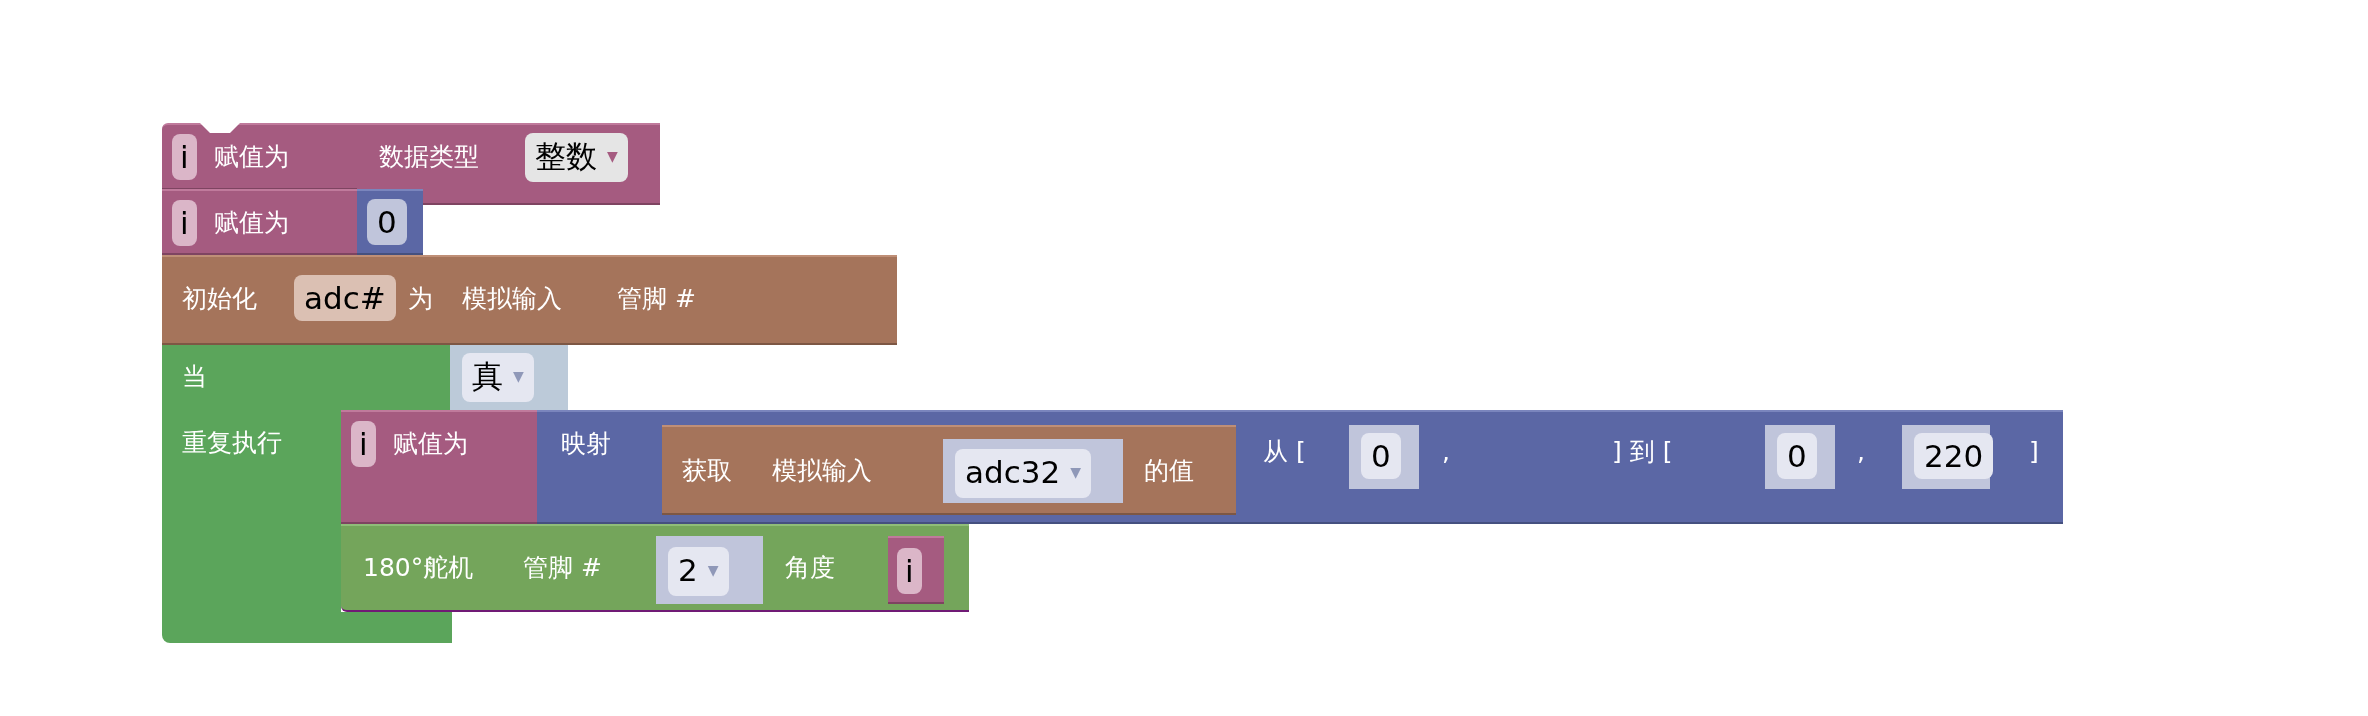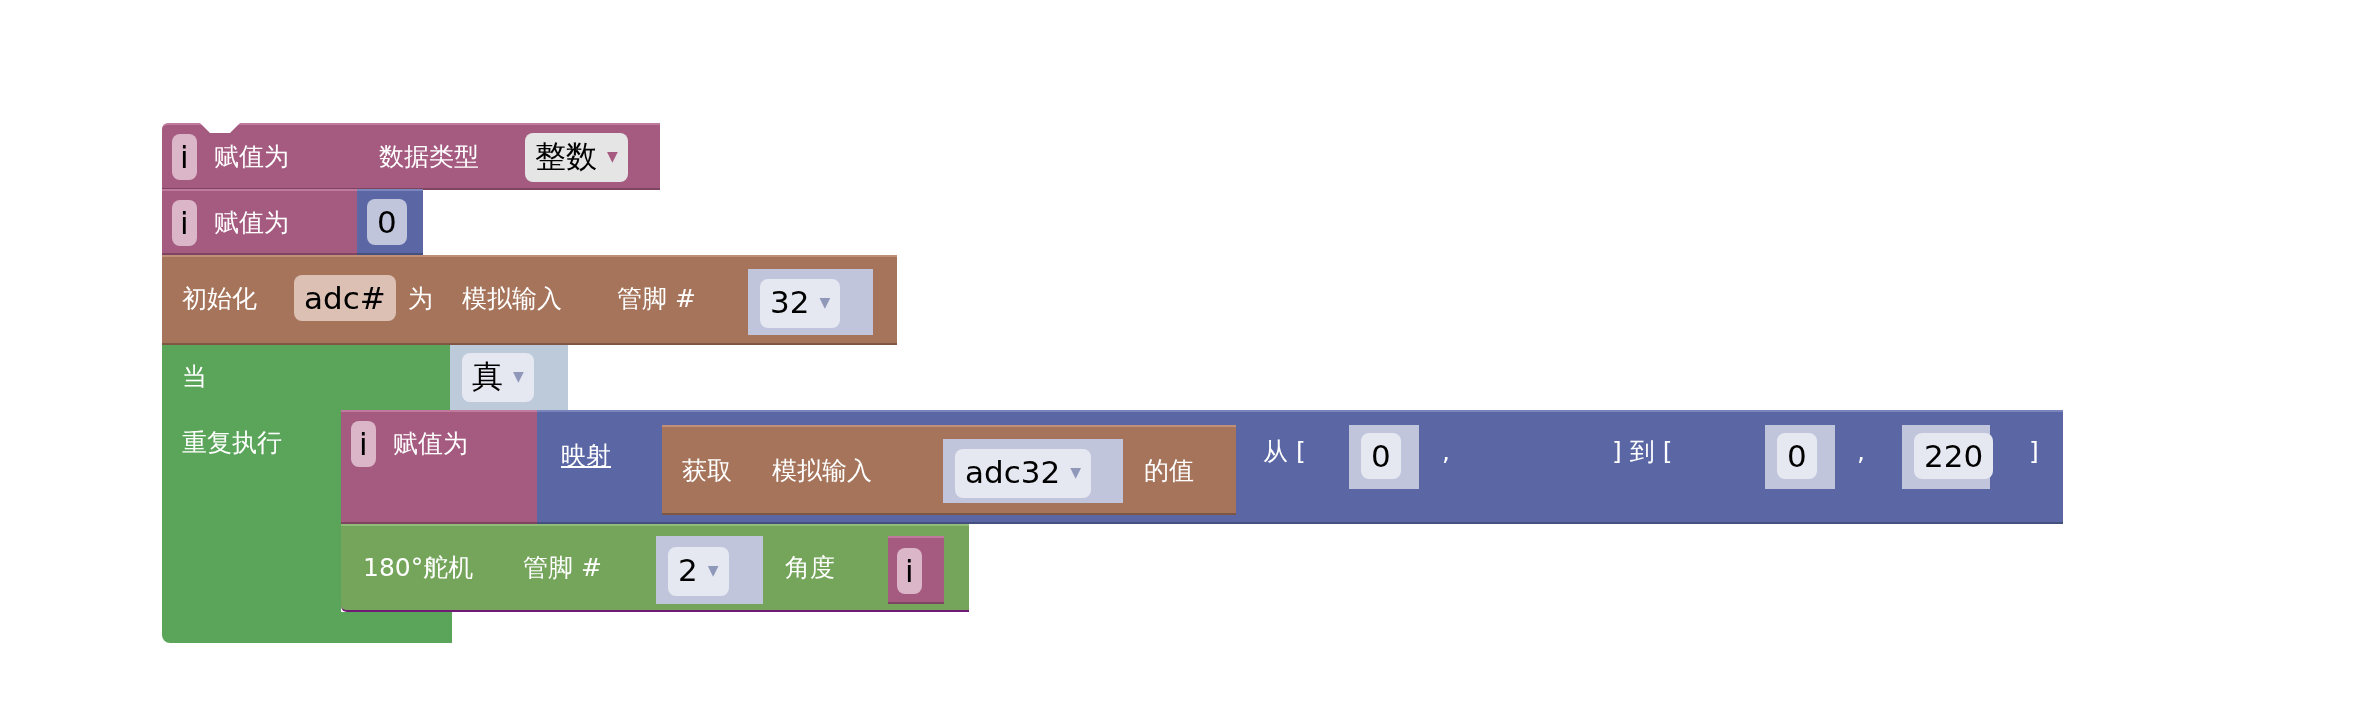--- a/index.html
+++ b/index.html
@@ -26,65 +26,60 @@
   }
 </style>
 </head>
 <body>
 
 <div class="blk pink" style="left:162px;top:123px;width:195px;height:67px;border-radius:6px 0 0 0;">
   <div class="fld" style="left:10px;top:9px;background:#dbb6c8;padding:0 8px;">i</div>
   <div class="lbl" style="left:52px;top:12px;">赋值为</div>
 </div>
 <div class="notch" style="left:200px;top:123px;background:#ffffff;"></div>
-<div class="blk pink" style="left:357px;top:123px;width:303px;height:67px;">
+<div class="blk pink" style="left:357px;top:123px;width:303px;height:82px;">
   <div class="lbl" style="left:22px;top:12px;">数据类型</div>
   <div class="fld" style="left:168px;top:8px;background:#e5e5e5;">
     <span>整数</span><span class="arrow" style="color:#a55b80;">▼</span>
   </div>
 </div>
 
 <div class="blk pink" style="left:162px;top:189px;width:195px;height:66px;">
   <div class="fld" style="left:10px;top:9px;background:#dbb6c8;padding:0 8px;">i</div>
   <div class="lbl" style="left:52px;top:12px;">赋值为</div>
 </div>
 <div class="blk blue" style="left:357px;top:189px;width:66px;height:66px;">
   <div class="fld" style="left:10px;top:8px;background:#c0c5db;">0</div>
 </div>
 
 <div class="blk brown" style="left:162px;top:255px;width:735px;height:90px;">
   <div class="lbl" style="left:20px;top:22px;">初始化</div>
   <div class="fld" style="left:132px;top:18px;background:#dbc0b3;">adc#</div>
   <div class="lbl" style="left:246px;top:22px;">为</div>
   <div class="lbl" style="left:300px;top:22px;">模拟输入</div>
   <div class="lbl" style="left:455px;top:22px;">管脚 #</div>
-  <div class="blk shadow" style="left:586px;top:12px;width:125px;height:66px;">
-    <div class="fld" style="left:12px;top:10px;background:#e5e7f1;">
-      <span>32</span><span class="arrow">▼</span>
-    </div>
-  </div>
 </div>
 
 <div class="blk green" style="left:162px;top:345px;width:290px;height:298px;border-radius:0 0 0 8px;">
   <div class="lbl" style="left:20px;top:12px;">当</div>
   <div class="lbl" style="left:20px;top:78px;">重复执行</div>
 </div>
 <div class="blk" style="left:341px;top:410px;width:111px;height:202px;background:#ffffff;"></div>
 <div class="blk shadowg" style="left:450px;top:345px;width:118px;height:65px;">
   <div class="fld" style="left:12px;top:8px;background:#e5e7f1;">
     <span>真</span><span class="arrow">▼</span>
   </div>
 </div>
 
 <div class="blk pink" style="left:341px;top:410px;width:196px;height:114px;">
   <div class="fld" style="left:10px;top:9px;background:#dbb6c8;padding:0 8px;">i</div>
   <div class="lbl" style="left:52px;top:12px;">赋值为</div>
 </div>
 <div class="blk blue" style="left:537px;top:410px;width:1526px;height:114px;">
-  <div class="lbl" style="left:24px;top:24px;text-decoration:underline;">映射</div>
+  <div class="lbl" style="left:24px;top:12px;">映射</div>
 
   <div class="blk brown" style="left:125px;top:13px;width:574px;height:90px;">
     <div class="lbl" style="left:20px;top:24px;">获取</div>
     <div class="lbl" style="left:110px;top:24px;">模拟输入</div>
     <div class="blk shadow" style="left:281px;top:12px;width:180px;height:64px;">
       <div class="fld" style="left:12px;top:10px;background:#e5e7f1;">
         <span>adc32</span><span class="arrow">▼</span>
       </div>
     </div>
     <div class="lbl" style="left:482px;top:24px;">的值</div>

